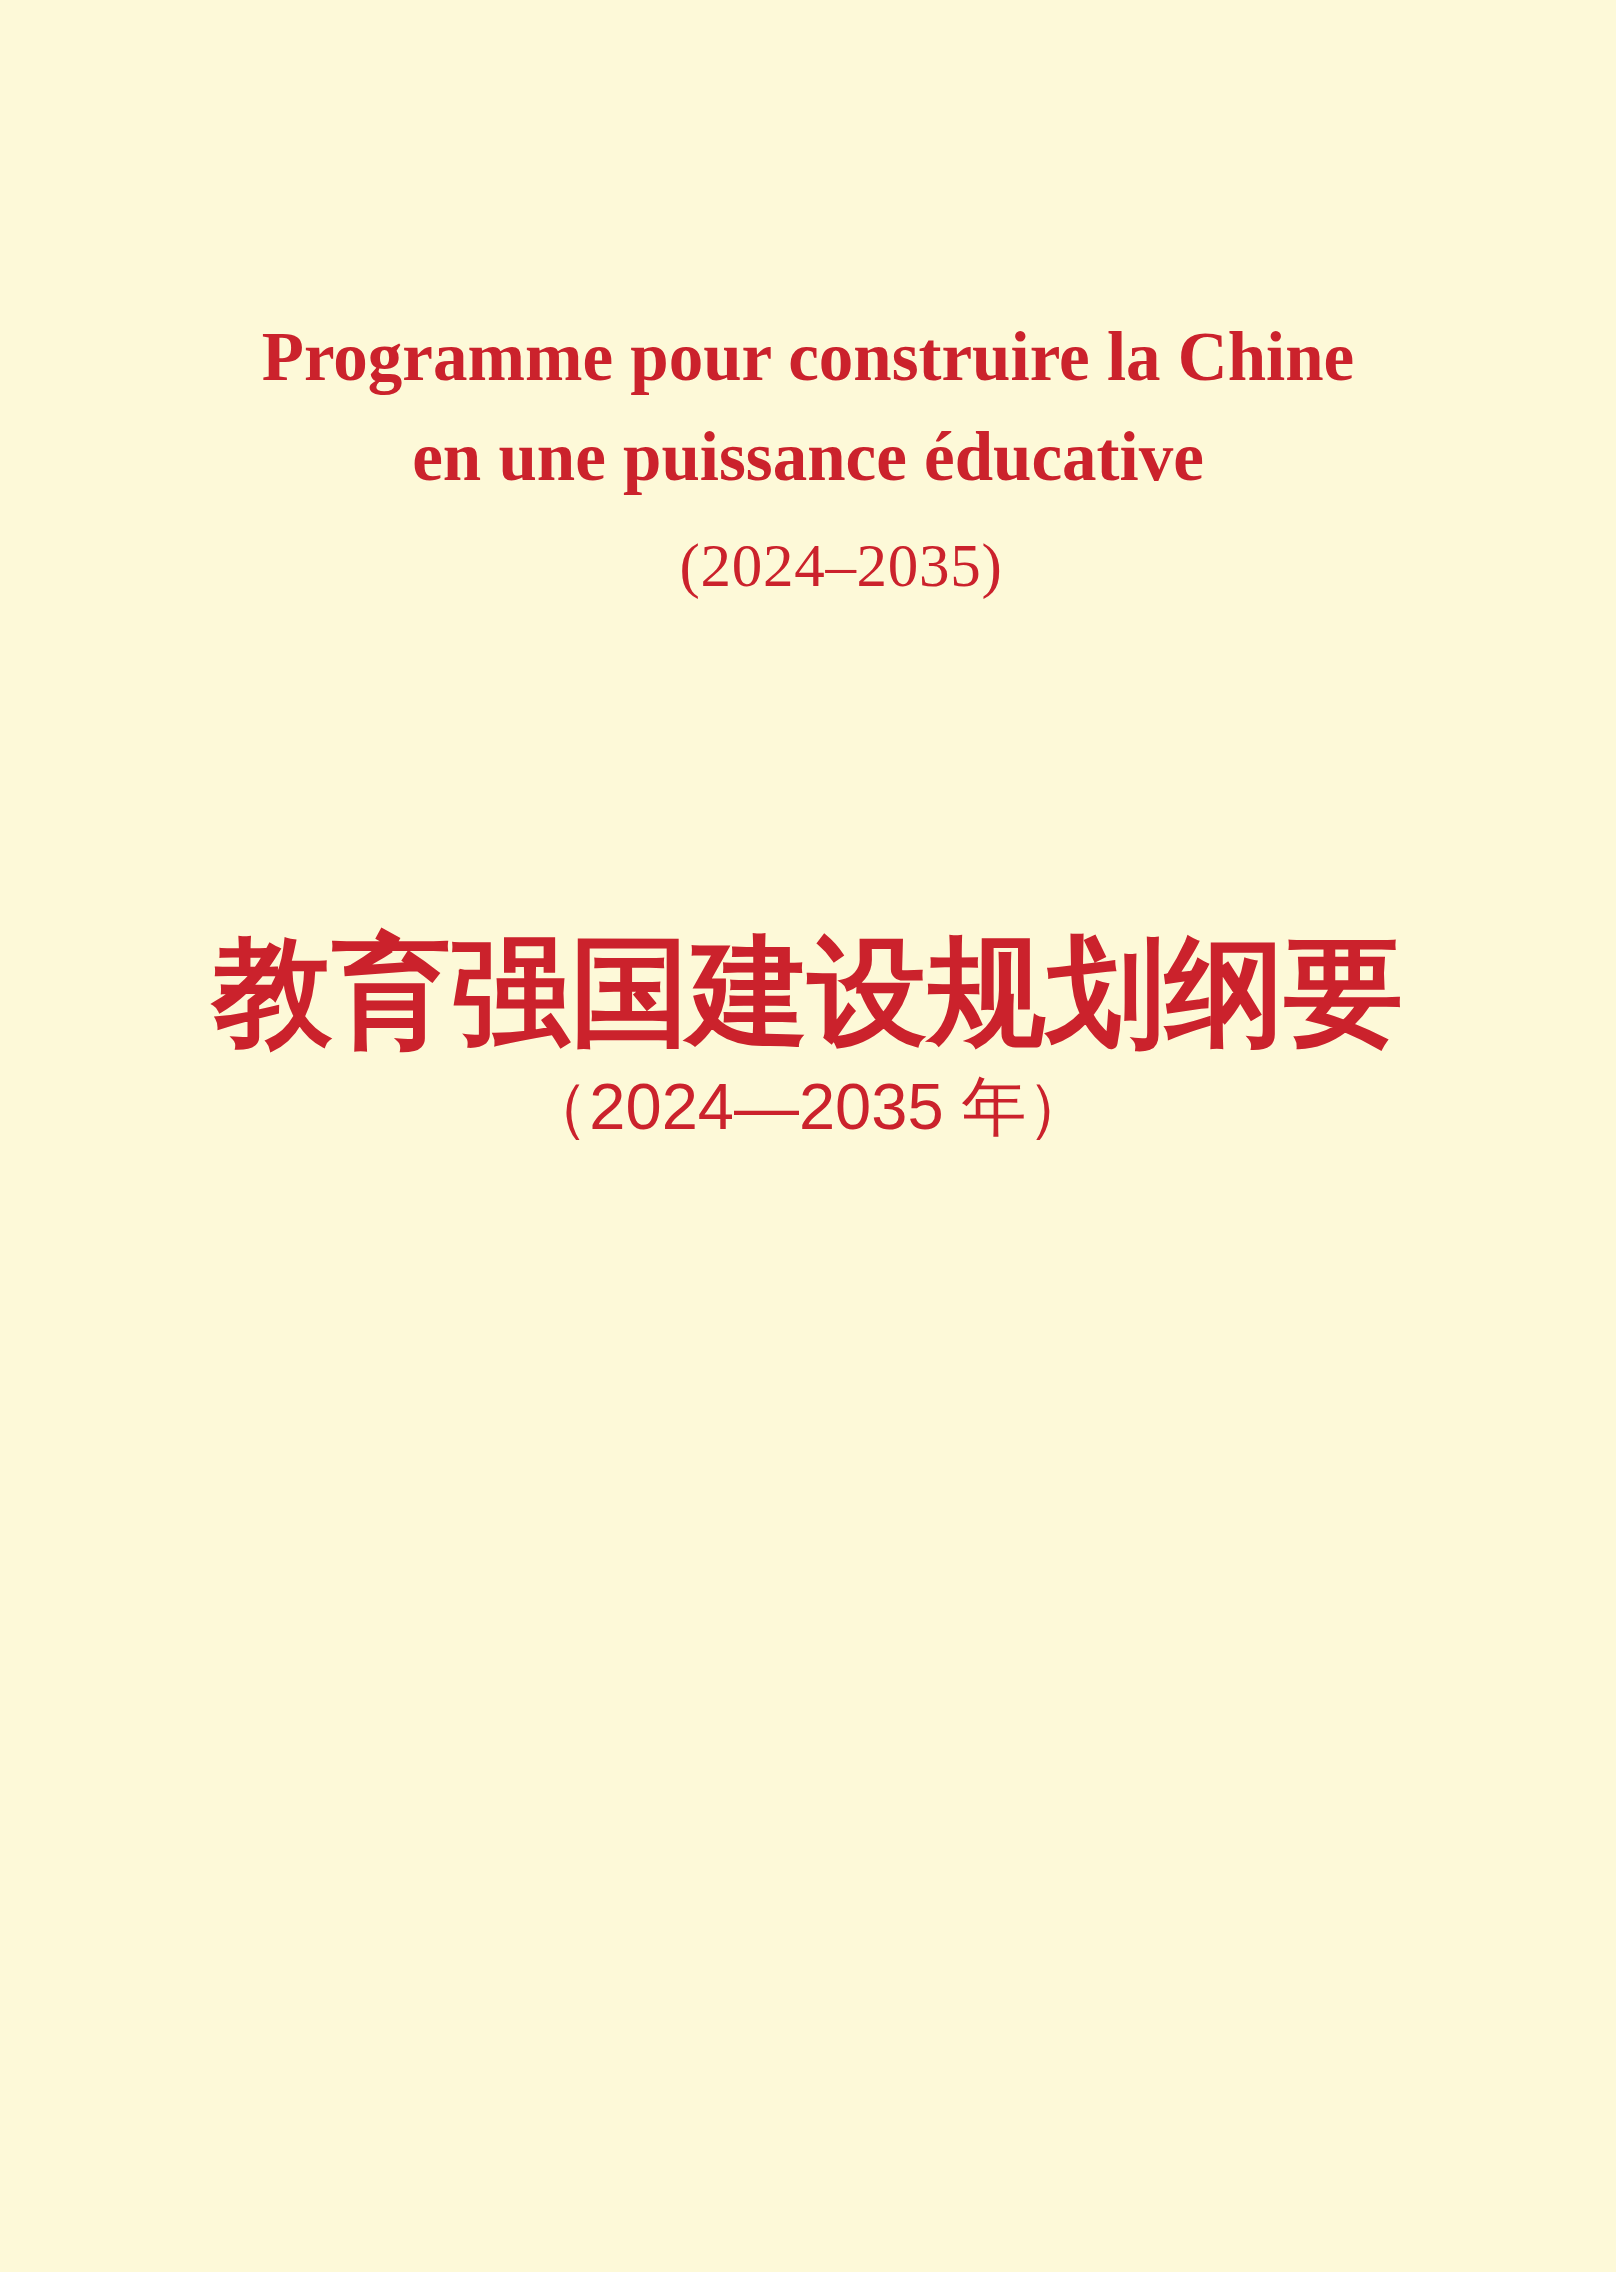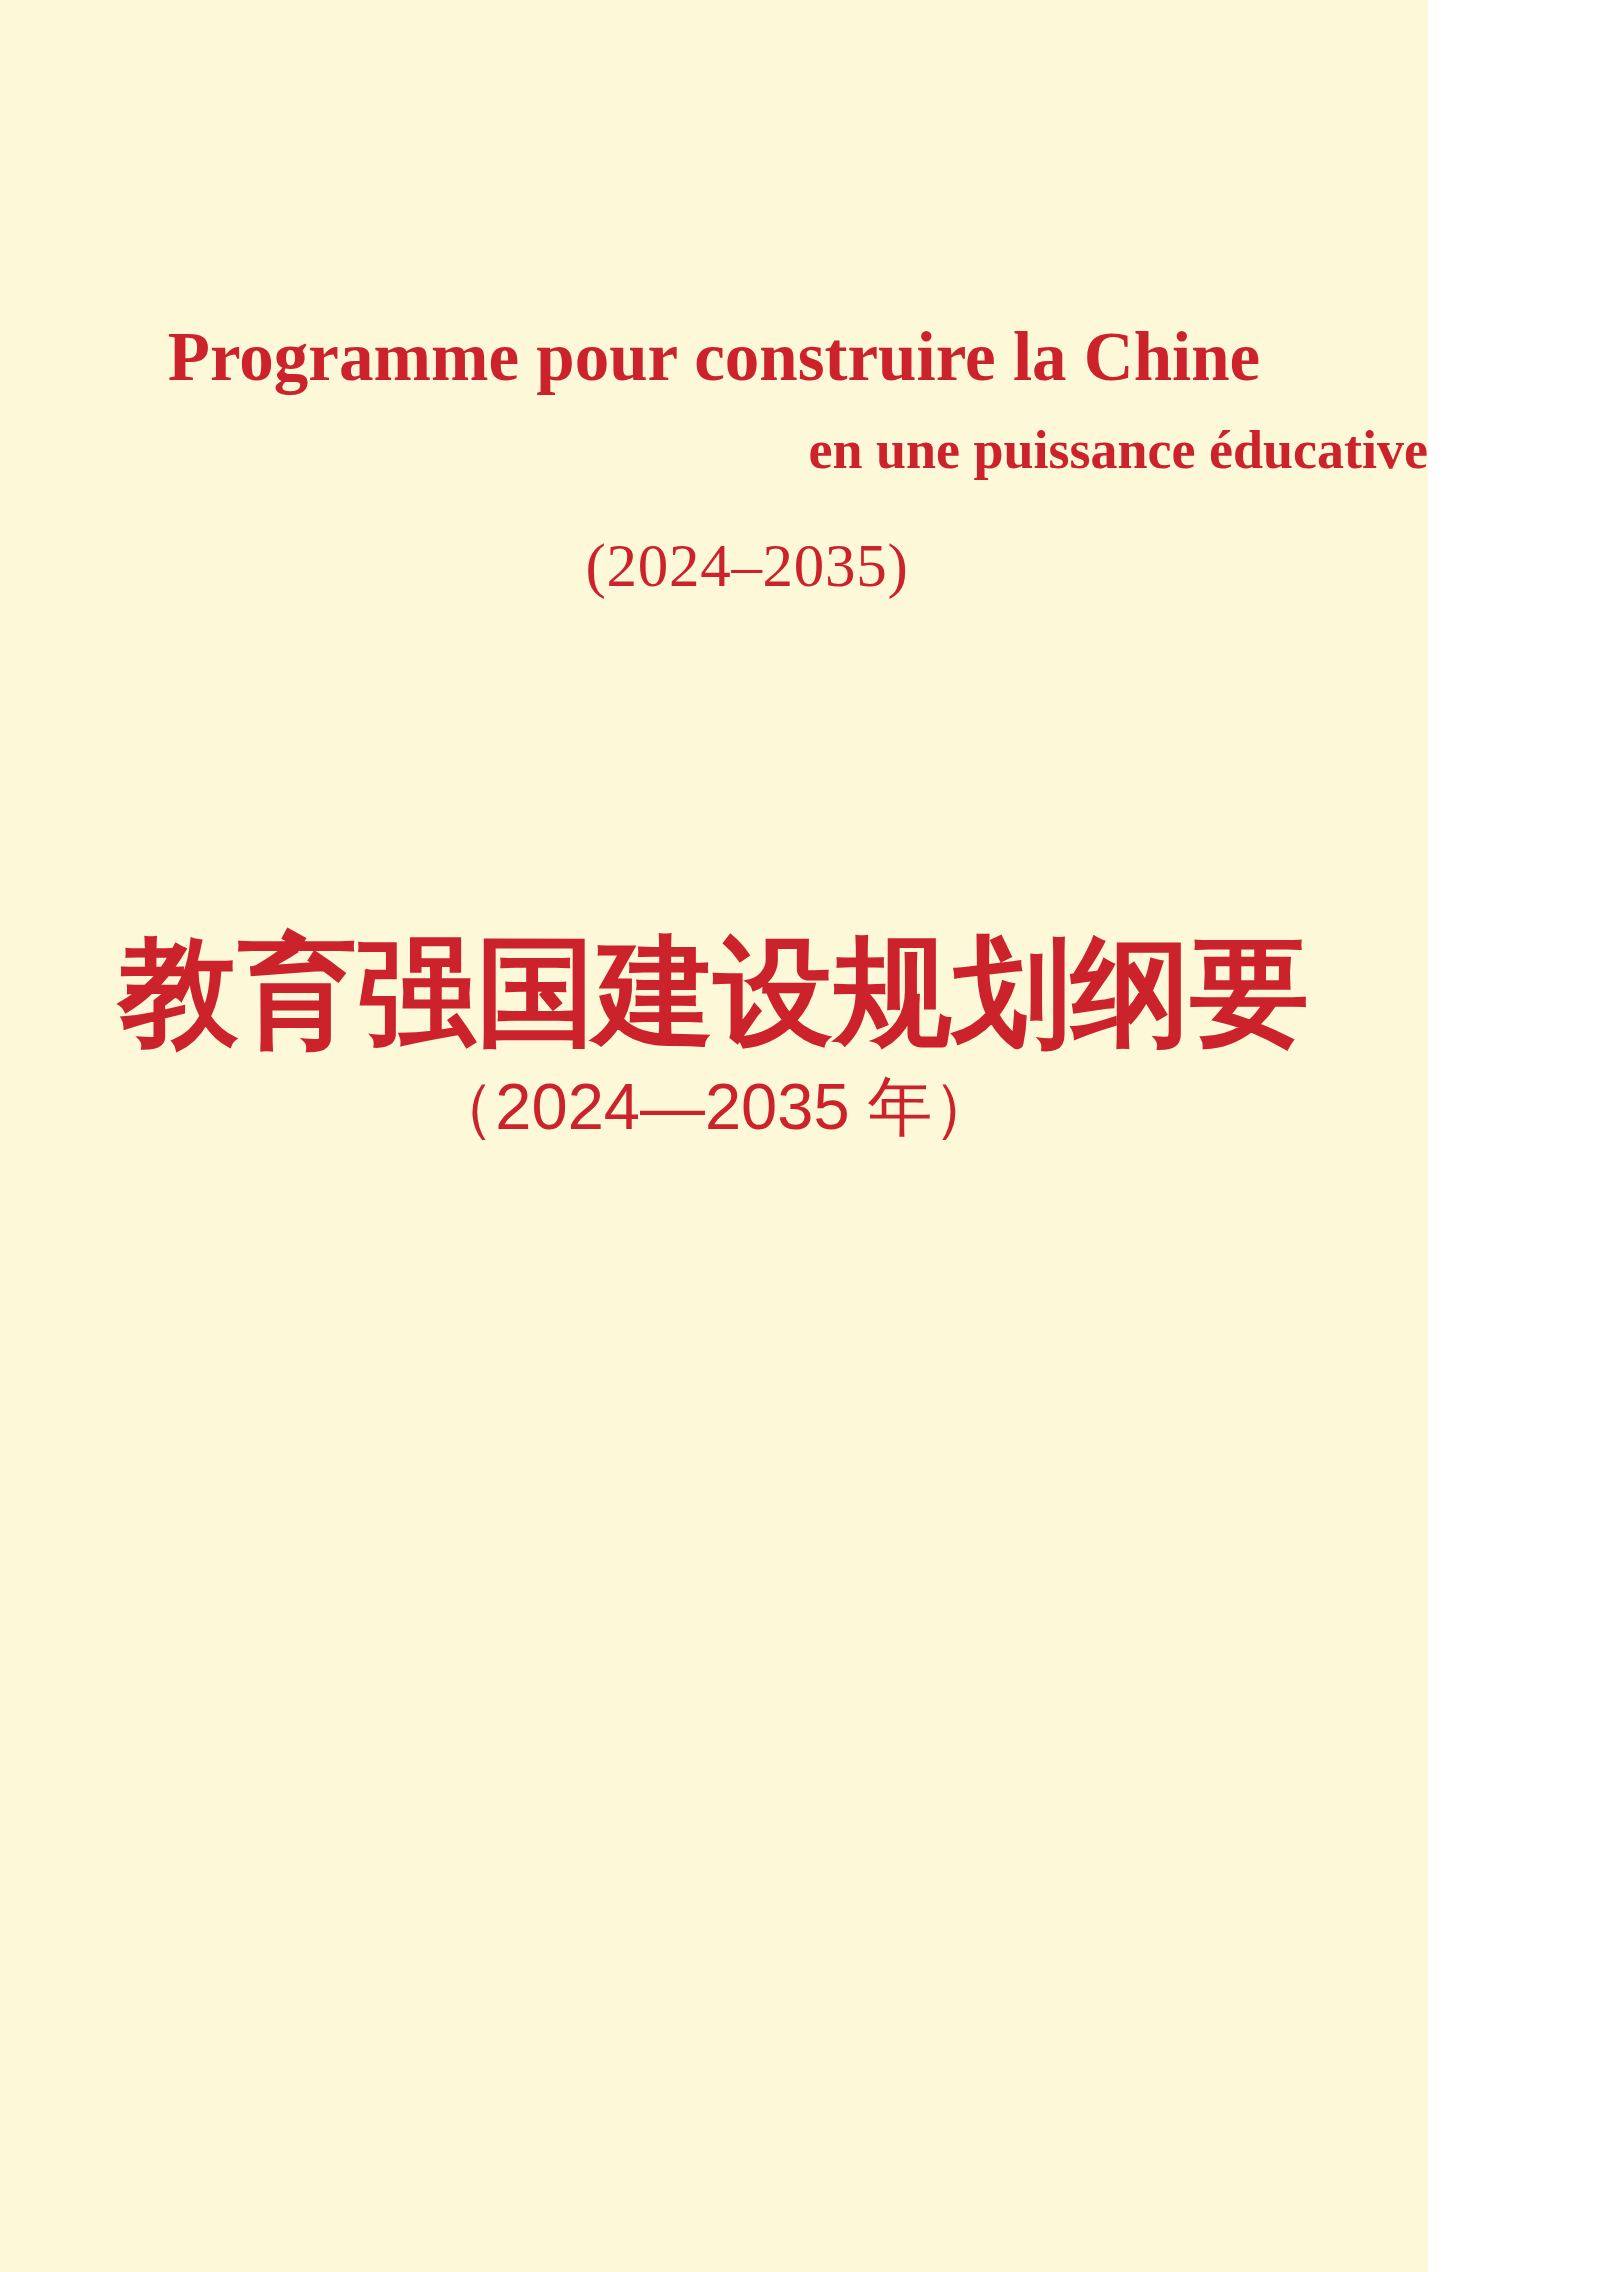--- a/index.html
+++ b/index.html
@@ -1,21 +1,21 @@
 <!DOCTYPE html>
 <html style="font-size:11px"><head>
 <meta charset="utf-8">
 <style>
   html, body {
     margin: 0;
     padding: 0;
   }
   .page {
     position: relative;
-    width: 1428px;
+    width: 1616px;
     height: 2273px;
     background: var(--bg, #FDF9D8);
     overflow: hidden;
   }
   .line {
     position: absolute;
     left: 0;
     width: 100%;
     text-align: center;
     line-height: 1;
@@ -25,22 +25,21 @@
     font-family: "Liberation Serif", serif;
     font-weight: bold;
     color: var(--red, #CB222C);
   }
   .fr1 {
     top: 323px;
     font-size: 69px;
   }
   .fr2 {
     top: 423px;
-    font-size: 54px;
-    text-align: right;
+    font-size: 69px;
   }
   .fr-years {
     top: 535px;
     font-size: 61px;
     font-family: "Liberation Serif", serif;
     font-weight: normal;
     color: var(--red, #CB222C);
     letter-spacing: 0.7px;
     margin-left: 33px;
   }

